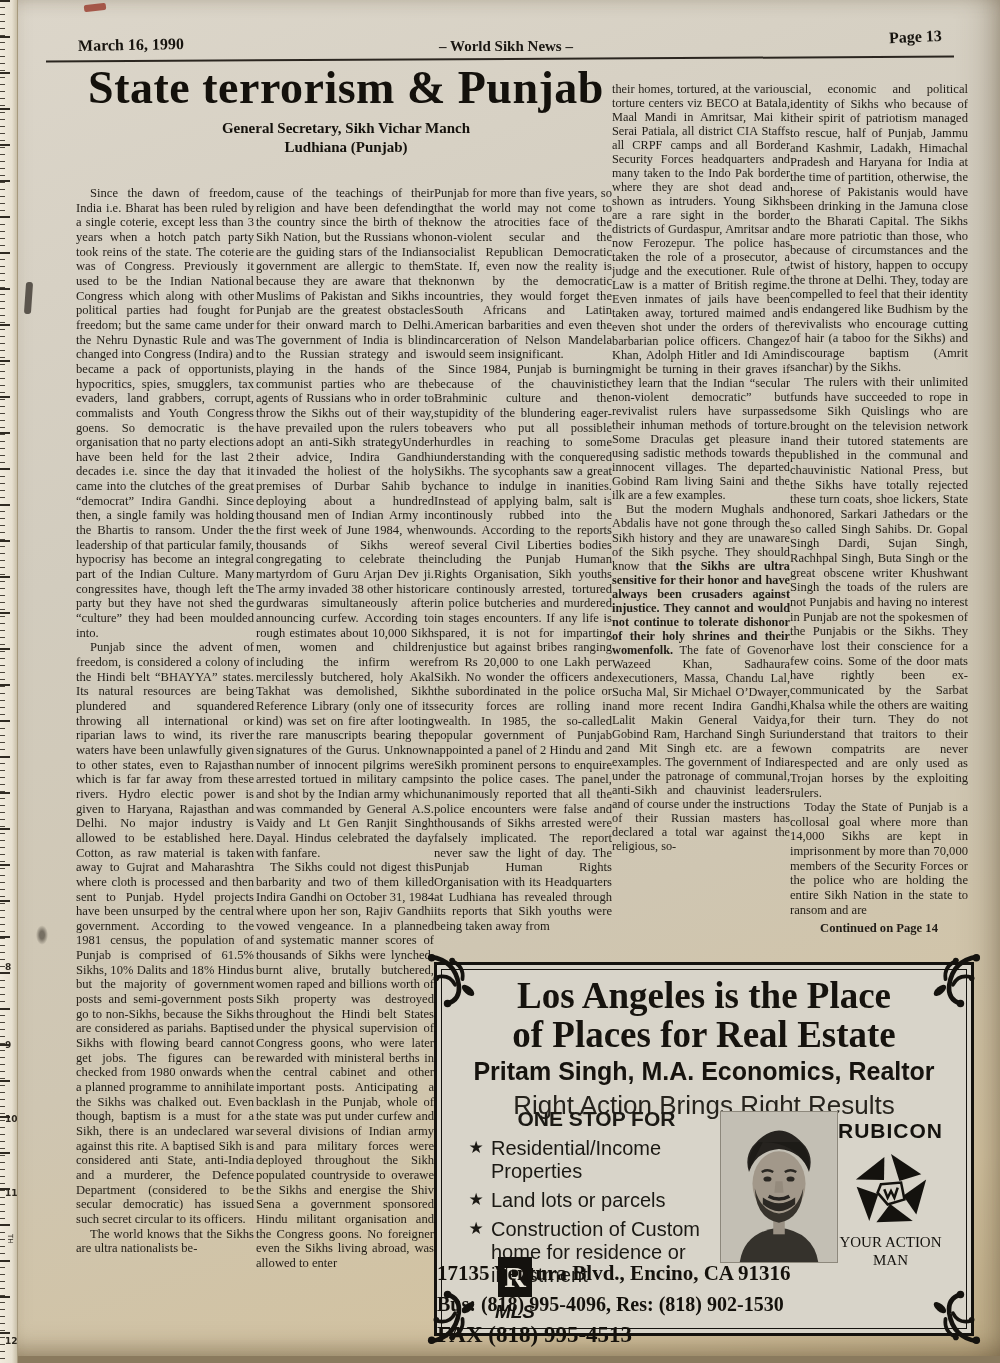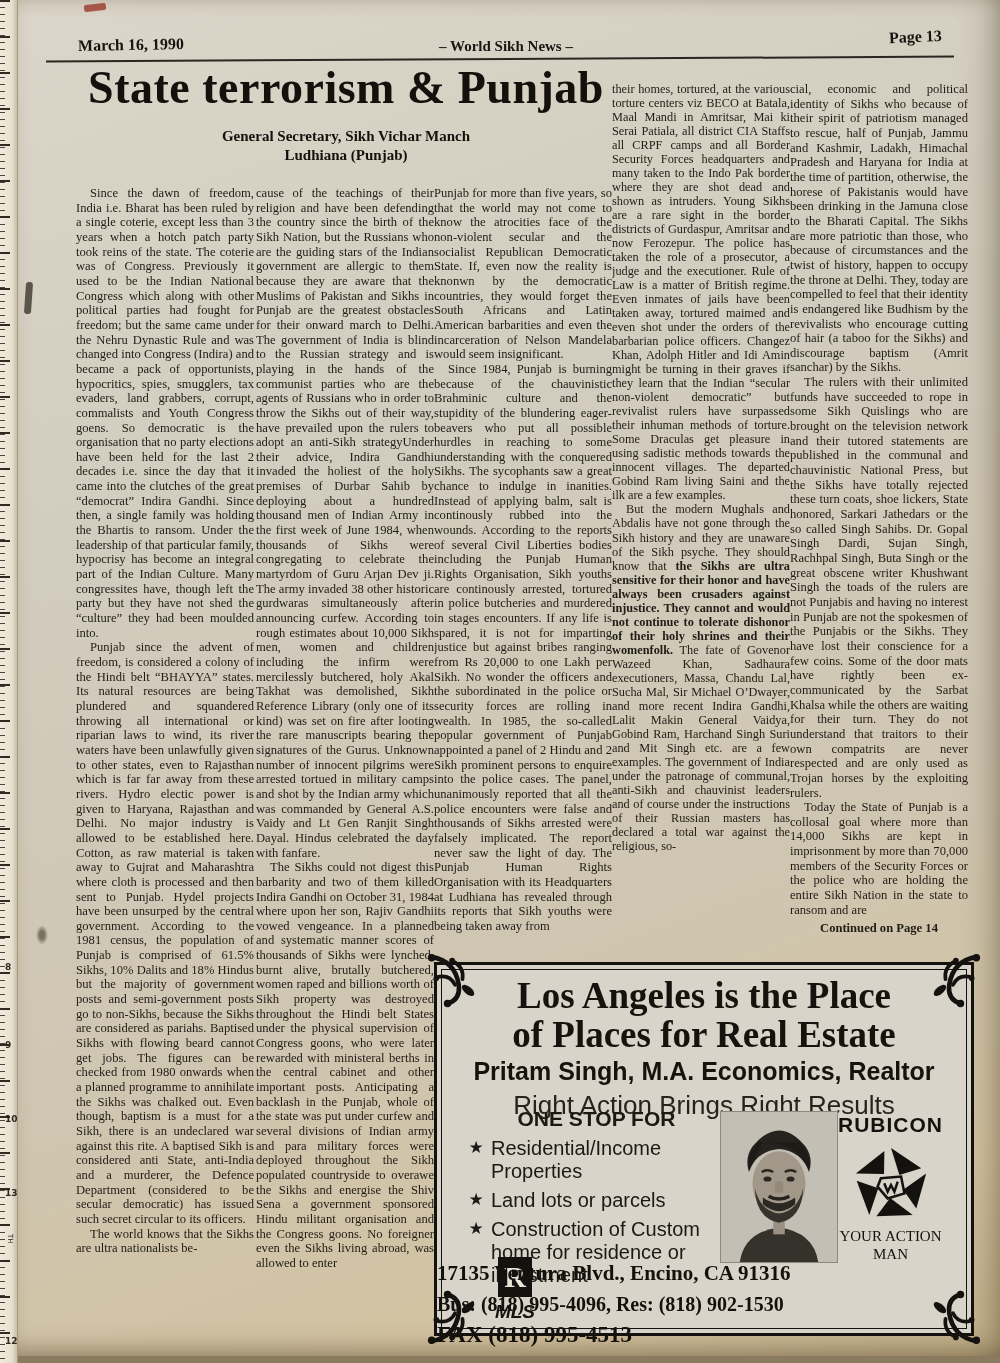--- a/index.html
+++ b/index.html
@@ -38,21 +38,21 @@
   
   #hdr-date{position:absolute;left:62px;top:36px;font-size:16px;font-weight:bold;color:#17140f;transform:rotate(-1deg);}
   #hdr-center{position:absolute;left:300px;top:38px;width:380px;text-align:center;font-size:15px;font-weight:bold;color:#1a1712;}
   #hdr-page{position:absolute;right:58px;top:28px;font-size:16px;font-weight:bold;color:#17140f;transform:rotate(-2.5deg);}
   #hdr-rule{position:absolute;left:30px;top:58px;width:908px;height:2px;background:#2b2620;transform:rotate(-.3deg);}
 
   
   #title-block{position:absolute;left:72px;top:64px;width:516px;text-align:center;color:#14110c;}
   #art-title{font-size:46px;font-weight:bold;letter-spacing:.5px;line-height:1.05;margin:0;}
   #art-byline{font-size:15px;font-weight:bold;margin-top:8px;}
-  #art-byline2{font-size:15px;font-weight:bold;margin-top:16px;}
+  #art-byline2{font-size:15px;font-weight:bold;margin-top:8px;}
   #art-byline3{font-size:15px;font-weight:bold;margin-top:2px;}
 
   
   .col{position:absolute;width:178px;font-size:12.6px;line-height:1.165;text-align:justify;
     color:#201c16;overflow:hidden;margin-top:16px;}
   .col p{margin:0;text-indent:14px;}
   .col p.cont{text-indent:0;}
   #col1{left:60px;top:170px;height:1185px;}
   #col2{left:240px;top:170px;height:1185px;}
   #col3{left:418px;top:170px;height:782px;}
@@ -79,21 +79,21 @@
   #ad-tagline{font-family:"Liberation Sans",sans-serif;font-size:26px;color:#26231d;text-align:center;margin-top:4px;}
   #ad-agent{font-family:"Liberation Sans",sans-serif;font-weight:bold;font-size:25px;color:#16130e;text-align:center;margin-top:2px;}
   #ad-row{position:absolute;left:10px;right:28px;top:140px;height:160px;display:flex;}
   #ad-list{width:250px;margin-left:14px;font-family:"Liberation Sans",sans-serif;color:#1b1914;}
   #ad-onestop{font-weight:bold;font-size:21px;text-align:center;margin:2px 0 6px 30px;}
   .ad-item{display:flex;font-size:20px;line-height:1.15;margin-top:6px;}
   .ad-item .star{width:30px;flex:0 0 30px;font-size:17px;text-align:center;padding-top:1px;}
   #ad-photo{width:116px;height:150px;flex:0 0 116px;margin-left:18px;margin-top:6px;
     border:1px solid #8d887c;background:#c7c3b9;}
   #ad-brandcol{flex:1;text-align:center;font-family:"Liberation Sans",sans-serif;color:#14120e;}
-  #ad-brand{font-weight:bold;font-size:21px;letter-spacing:1px;margin-top:8px;}
+  #ad-brand{font-weight:bold;font-size:21px;letter-spacing:1px;margin-top:14px;}
   #ad-brandlogo{width:84px;height:84px;margin:6px auto 0;}
   #ad-brandsub{font-size:15px;margin-top:0;line-height:1.2;font-family:Liberation Serif, serif;}
   #ad-bottom{position:absolute;left:0;right:0;top:296px;text-align:left;color:#14110c;}
   #ad-address{font-size:21px;font-weight:bold;}
   #ad-phones{font-size:20px;font-weight:bold;margin-top:7px;}
   #ad-fax{font-size:23px;font-weight:bold;margin-top:6px;}
   #ad-realtor{position:absolute;left:48px;top:292px;width:60px;text-align:center;}
   #realtor-r{width:34px;height:40px;margin:0 auto;background:#14120e;color:#e8e4d8;
     font-family:"Liberation Serif",serif;font-weight:bold;font-size:30px;line-height:40px;}
   #mls-label{font-family:"Liberation Sans",sans-serif;font-weight:bold;font-style:italic;
@@ -296,19 +296,19 @@
   </div>
 
 </div>
 
 <div id="ruler">
   <div class="ticks-minor"></div>
   <div class="ticks-major"></div>
   <span class="rnum" style="top:962px">8</span>
   <span class="rnum" style="top:1040px">9</span>
   <span class="rnum" style="top:1114px">10</span>
-  <span class="rnum" style="top:1188px">13</span>
+  <span class="rnum" style="top:1188px">11</span>
   <span class="rnum" style="top:1336px">12</span>
   <span class="rbrand">TH</span>
 </div>
 <div class="smudge1"></div>
 <div class="smudge2"></div>
 <div class="redmark"></div>
 
 </body></html>

